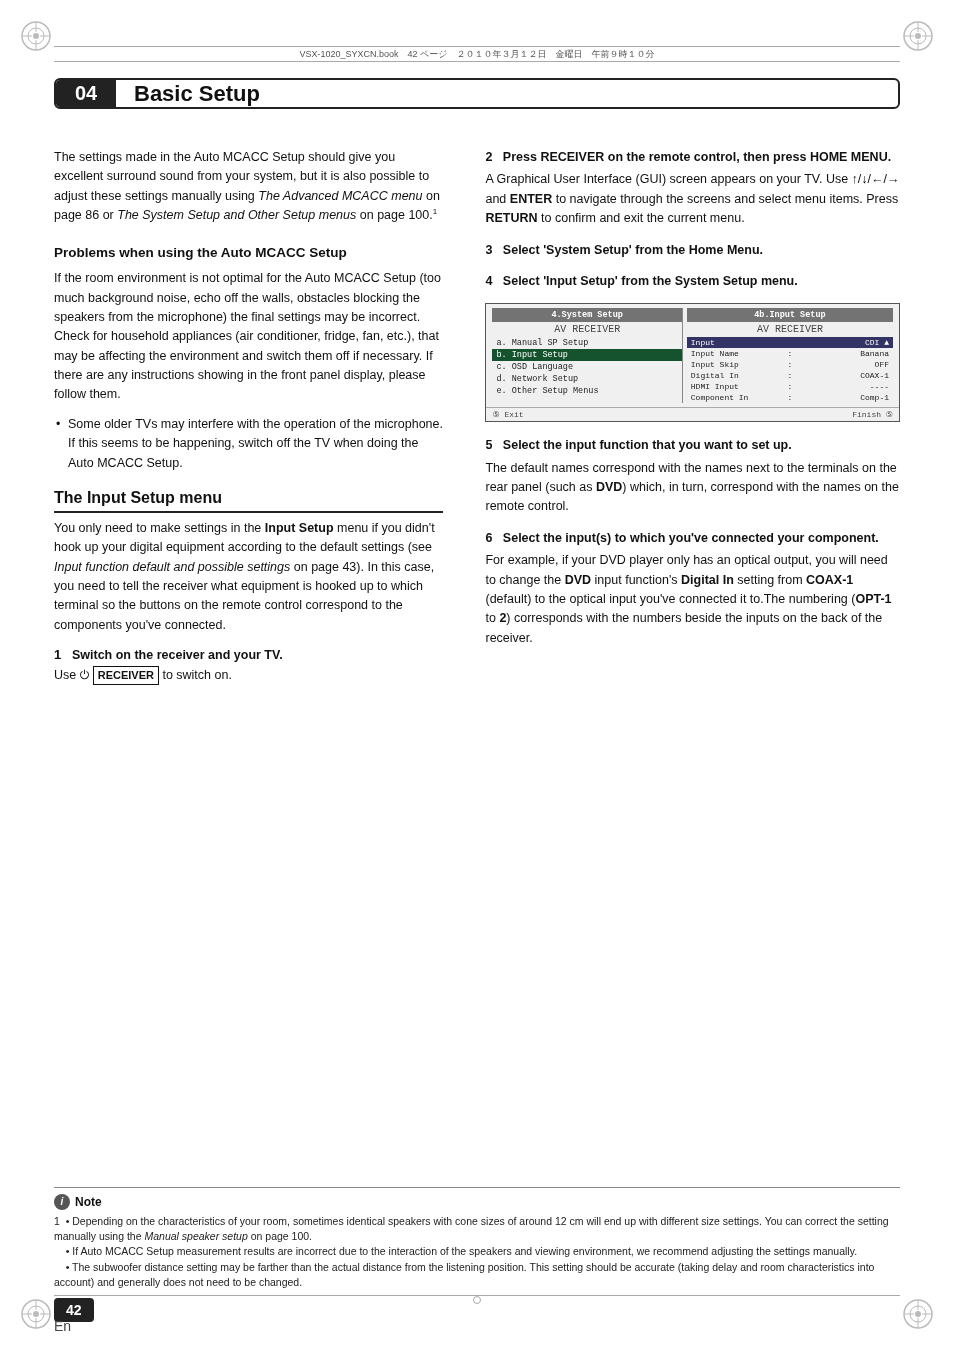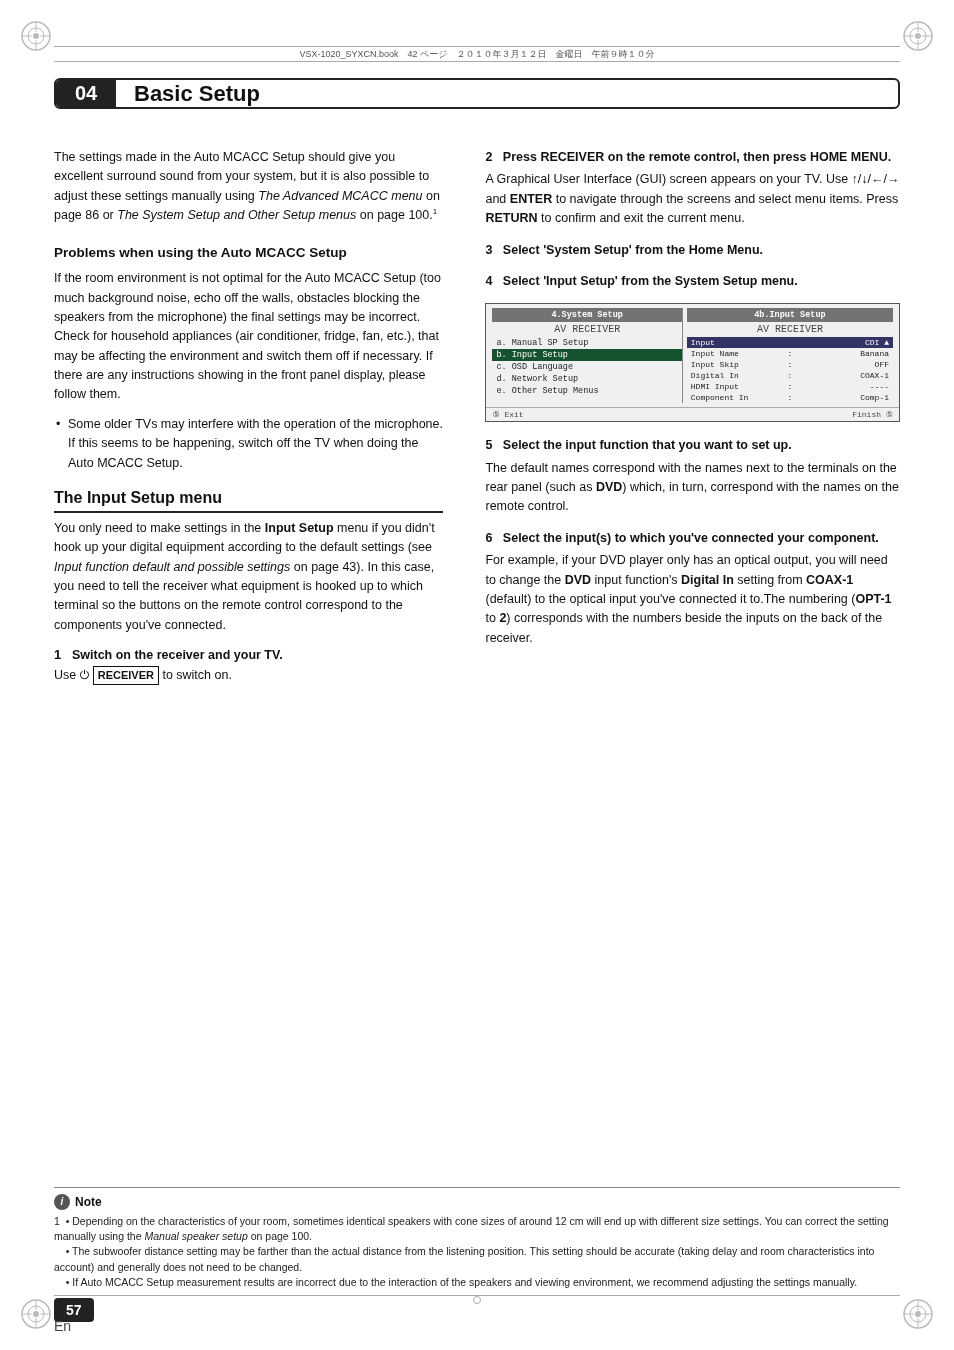--- a/index.html
+++ b/index.html
@@ -448,21 +448,21 @@
 <div class="bottom-line"></div>
 <div class="bottom-center-dot"></div>
 
 <div style="position:absolute;bottom:60px;left:54px;right:54px;border-top:1.5px solid #888;padding-top:6px;">
   <div class="note-header">
     <span class="note-icon">i</span>
     <span>Note</span>
   </div>
   <div class="note-text">
     <p>1 &nbsp;• Depending on the characteristics of your room, sometimes identical speakers with cone sizes of around 12 cm will end up with different size settings. You can correct the setting manually using the <em>Manual speaker setup</em> on page 100.</p>
+    <p>&nbsp;&nbsp;&nbsp;&nbsp;• If Auto MCACC Setup measurement results are incorrect due to the interaction of the speakers and viewing environment, we recommend adjusting the settings manually.</p>
     <p>&nbsp;&nbsp;&nbsp;&nbsp;• The subwoofer distance setting may be farther than the actual distance from the listening position. This setting should be accurate (taking delay and room characteristics into account) and generally does not need to be changed.</p>
-    <p>&nbsp;&nbsp;&nbsp;&nbsp;• If Auto MCACC Setup measurement results are incorrect due to the interaction of the speakers and viewing environment, we recommend adjusting the settings manually.</p>
   </div>
 </div>
 
 <div style="position:absolute;bottom:28px;left:54px;background:#222;color:#fff;font-size:14px;font-weight:bold;padding:4px 12px;border-radius:4px;">
-  <span>57</span>
+  <span>42</span>
 </div>
 <div style="position:absolute;bottom:16px;left:54px;font-size:14px;color:#444;">En</div>
 
 </body></html>

